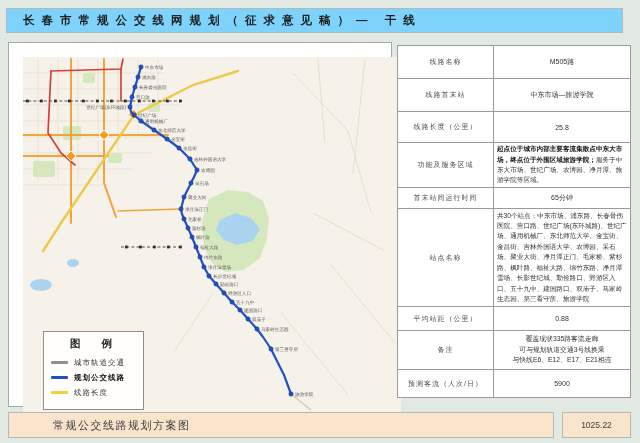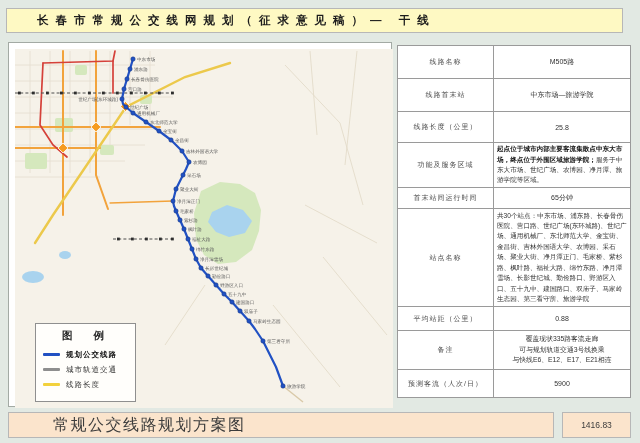--- a/index.html
+++ b/index.html
@@ -1,25 +1,25 @@
 <!DOCTYPE html>
 <html><head>
 <meta charset="utf-8">
 <style>
   html,body{margin:0;padding:0;}
   .page{position:relative;width:640px;height:443px;background:#e2e9e3;overflow:hidden;
         font-family:"Liberation Sans","DejaVu Sans",sans-serif;color:#222;}
   
-  .title-bar{position:absolute;left:6px;top:8px;width:617px;height:25px;background:#fef9c3;
+  .title-bar{position:absolute;left:6px;top:8px;width:617px;height:25px;background:#7dd3fc;
              border:1px solid #b7b7b7;box-sizing:border-box;line-height:23px;
-             font-size:11.5px;font-weight:bold;letter-spacing:7px;color:#1c1c1c;padding-left:30px;
+             font-size:11.5px;font-weight:bold;letter-spacing:7px;color:#1c1c1c;padding-left:16px;
              white-space:nowrap;overflow:hidden;}
   
   .map-panel{position:absolute;left:8px;top:42px;width:384px;height:365px;background:#ffffff;
-             border:1px solid #a3aaa4;box-sizing:border-box;padding:6px;}
+             border:1px solid #a3aaa4;box-sizing:border-box;padding:14px;}
   .map-canvas{position:relative;width:378px;height:359px;background:#f6f2e9;overflow:hidden;}
   svg{display:block;}
   .station-label{font-family:"Liberation Sans","DejaVu Sans",sans-serif;font-size:4.6px;fill:#5b5b5b;}
   
   .legend{position:absolute;left:20px;top:274px;width:101px;height:79px;background:#fffefb;
           border:1px solid #8f8f8f;box-sizing:border-box;padding:4px 7px 2px 7px;}
   .legend-title{text-align:center;font-size:10.5px;font-weight:bold;letter-spacing:9px;color:#222;
                 margin:1px 0 4px 4px;}
   .legend-item{display:flex;align-items:center;height:15px;}
   .legend-swatch{width:17px;height:3px;border-radius:1px;margin-right:6px;flex:0 0 auto;}
@@ -30,21 +30,21 @@
               border-collapse:collapse;table-layout:fixed;}
   .info-table td{border:1px solid #9a9a9a;font-size:7px;color:#333;vertical-align:middle;
                  padding:1px 3px;box-sizing:border-box;overflow:hidden;}
   .info-table td.lbl{width:96px;text-align:center;color:#4a4a4a;letter-spacing:1px;}
   .info-table td.val{text-align:center;}
   .info-table td.val.long{text-align:left;font-size:6.6px;line-height:10.4px;vertical-align:middle;}
   .vb{font-weight:bold;color:#111;}
   .remark-line{text-align:center;line-height:10.5px;font-size:6.8px;}
   
   .footer-bar{position:absolute;left:8px;top:412px;width:546px;height:26px;background:#fbe4cc;
-              border:1px solid #b7b7b7;box-sizing:border-box;line-height:24px;font-size:16px;
+              border:1px solid #b7b7b7;box-sizing:border-box;line-height:24px;font-size:11px;
               color:#3c3c3c;letter-spacing:1.5px;padding-left:44px;}
   .footer-date{position:absolute;left:562px;top:412px;width:69px;height:26px;background:#fbe4cc;
                border:1px solid #b7b7b7;box-sizing:border-box;line-height:24px;font-size:8.5px;
                color:#3c3c3c;text-align:center;}
 </style>
 </head>
 <body>
 
 <div class="page">
 
@@ -194,27 +194,27 @@
             <text x="248" y="318" class="station-label">马家岭生态园</text>
             <circle cx="258" cy="336" r="2.2" fill="#2151c3" stroke="#16377e" stroke-width="0.5"></circle>
             <text x="262" y="338" class="station-label">第三看守所</text>
             <circle cx="278" cy="381" r="2.2" fill="#2151c3" stroke="#16377e" stroke-width="0.5"></circle>
             <text x="282" y="383" class="station-label">旅游学院</text>
           </g>
       </svg>
 
       <div class="legend">
         <div class="legend-title">图 例</div>
+        <div class="legend-item">
+          <span class="legend-swatch" style="background: rgb(142, 142, 142);"></span>
+          <span class="legend-label">城市轨道交通</span>
+        </div>
         <div class="legend-item first">
           <span class="legend-swatch" style="background: rgb(33, 81, 195);"></span>
           <span class="legend-label">规划公交线路</span>
-        </div>
-        <div class="legend-item">
-          <span class="legend-swatch" style="background: rgb(142, 142, 142);"></span>
-          <span class="legend-label">城市轨道交通</span>
         </div>
         <div class="legend-item">
           <span class="legend-swatch" style="background: rgb(242, 209, 61);"></span>
           <span class="legend-label">线路长度</span>
         </div>
       </div>
     </div>
   </div>
 
   <table class="info-table">
@@ -256,15 +256,15 @@
       </td>
         </tr>
     <tr style="height:28px">
           <td class="lbl">预测客流（人次/日）</td>
           <td class="val">5900</td>
         </tr>
   </tbody>
     </table>
 
   <div class="footer-bar">常规公交线路规划方案图</div>
-  <div class="footer-date">1416.83</div>
+  <div class="footer-date">1025.22</div>
 
 </div>
 
 </body></html>

